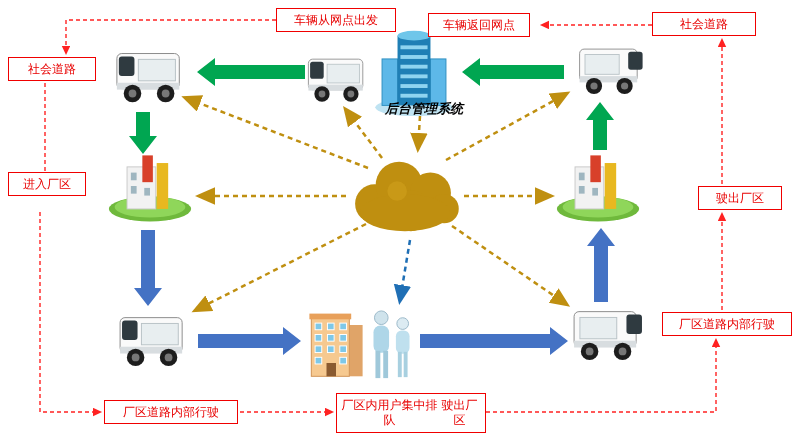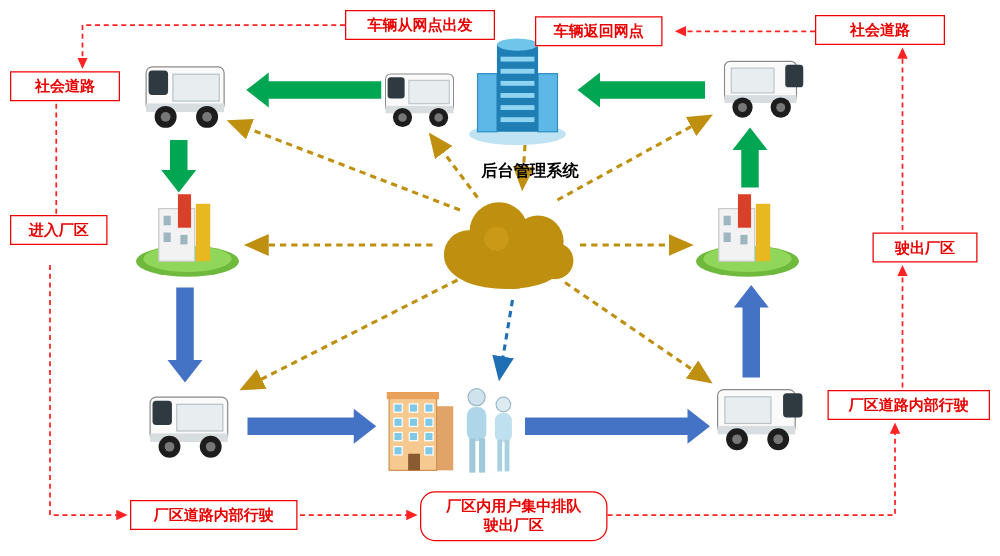--- a/index.html
+++ b/index.html
@@ -5,27 +5,27 @@
   html,body{margin:0;padding:0;background:#ffffff;}
   #stage{
     position:relative;width:800px;height:445px;background:#ffffff;overflow:hidden;
     font-family:"Liberation Sans","DejaVu Sans",sans-serif;
   }
   #overlay{position:absolute;left:0;top:0;z-index:1;}
   .icon{position:absolute;z-index:2;}
   .flow-label{
     position:absolute;z-index:3;display:flex;align-items:center;justify-content:center;
     border:1px solid #f00000;color:#e80000;background:#ffffff;
-    font-size:12px;font-weight:bold;text-align:center;line-height:1.25;
+    font-size:12px;font-weight:normal;text-align:center;line-height:1.25;
     box-sizing:border-box;padding:0 4px;white-space:nowrap;
   }
-  .flow-label.two-line{flex-direction:column;white-space:normal;border-radius:12px;}
+  .flow-label.two-line{flex-direction:row;white-space:normal;}
   #backend-label{
     position:absolute;z-index:3;color:#000000;font-weight:bold;font-size:13px;
-    text-align:center;width:116px;left:366px;top:128px;
+    text-align:center;width:116px;left:366px;top:100px;font-style:italic;
   }
 </style>
 </head>
 <body>
 
 <div id="stage">
 
   <svg id="overlay" width="800" height="445" viewBox="0 0 800 445">
     <defs>
       <marker id="mGold" markerWidth="9" markerHeight="9" refX="6" refY="3.5" orient="auto">

